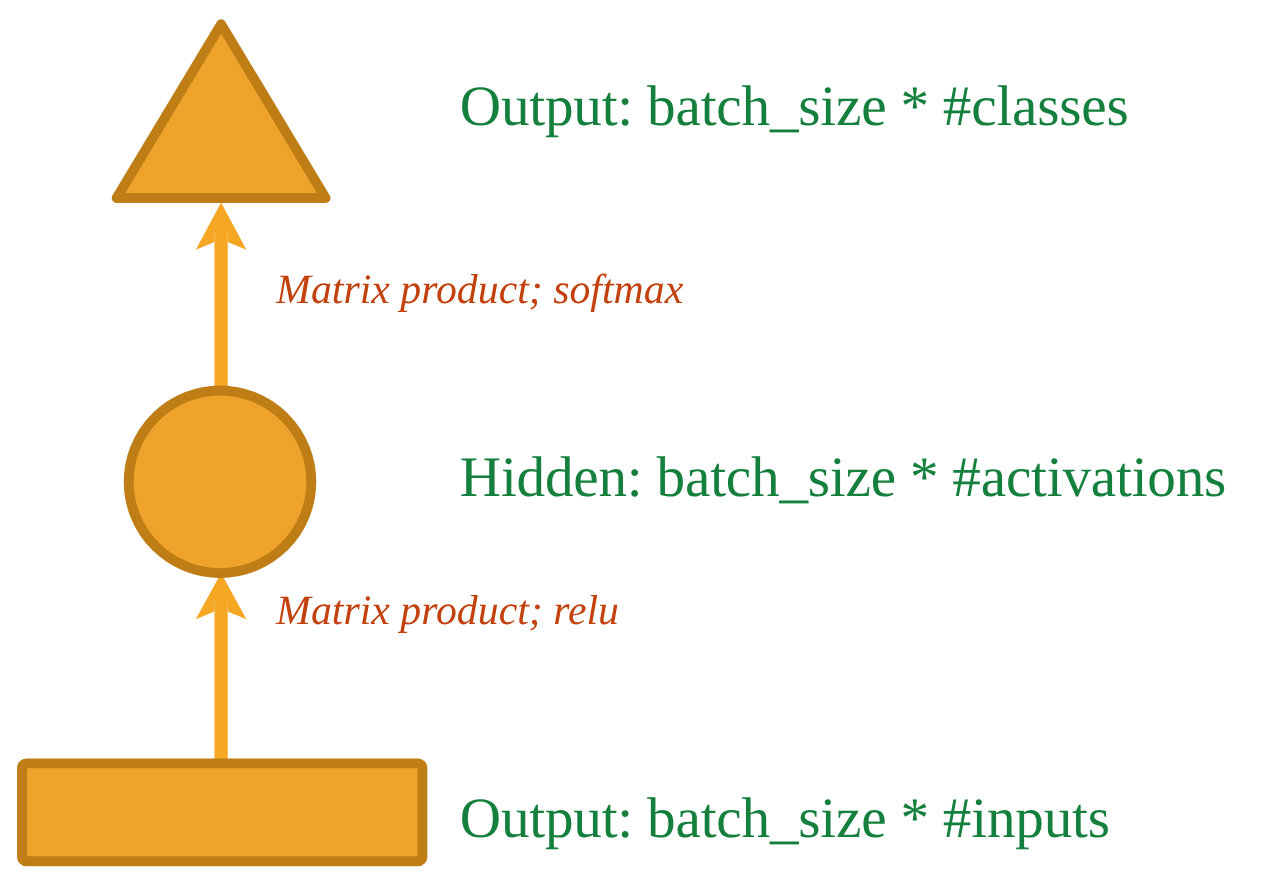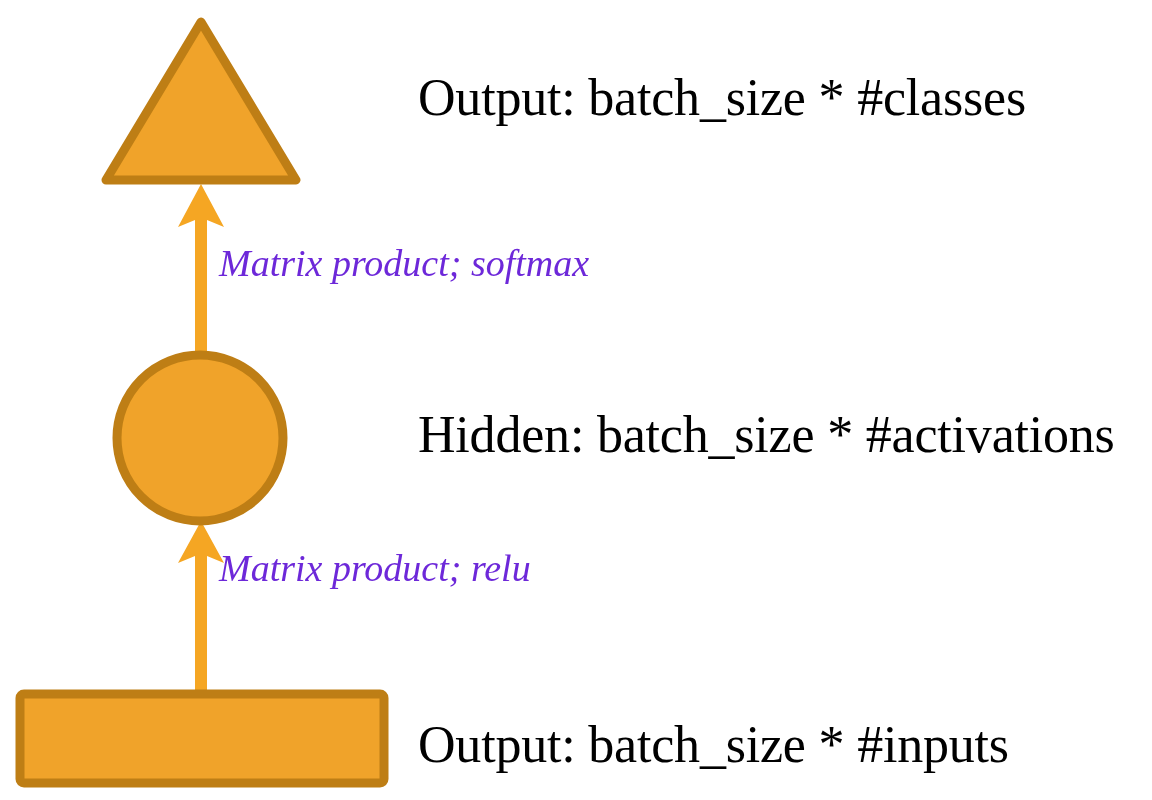--- a/index.html
+++ b/index.html
@@ -19,44 +19,45 @@
   }
   #diagram-svg {
     position: absolute;
     left: 0;
     top: 0;
     width: 1152px;
     height: 800px;
   }
   .node-label {
     position: absolute;
-    color: #000000;
+    color: #15803d;
     font-family: "Liberation Serif", "DejaVu Serif", serif;
     font-size: 52px;
     font-weight: normal;
     font-style: normal;
     line-height: 1.0;
     white-space: nowrap;
     letter-spacing: -0.2px;
   }
   .edge-label {
     position: absolute;
-    color: #6d28d9;
+    color: #c2410c;
     font-family: "Liberation Serif", "DejaVu Serif", serif;
     font-size: 38px;
     font-style: italic;
     font-weight: normal;
     line-height: 1.0;
     white-space: nowrap;
+    margin-left: 32px;
   }
   #label-output   { left: 418px; top: 72px; }
   #label-hidden   { left: 418px; top: 409px; text-align: right; }
   #label-input    { left: 418px; top: 719px; }
   #label-edge-top { left: 219px; top: 244px; }
-  #label-edge-bot { left: 219px; top: 549px; }
+  #label-edge-bot { left: 219px; top: 536px; }
 </style>
 </head>
 <body>
 
 <div id="canvas">
 
   <svg id="diagram-svg" viewBox="0 0 1152 800" xmlns="http://www.w3.org/2000/svg">
 
     <g>
       <rect x="195" y="540" width="12" height="152" fill="#F5A623"></rect>

